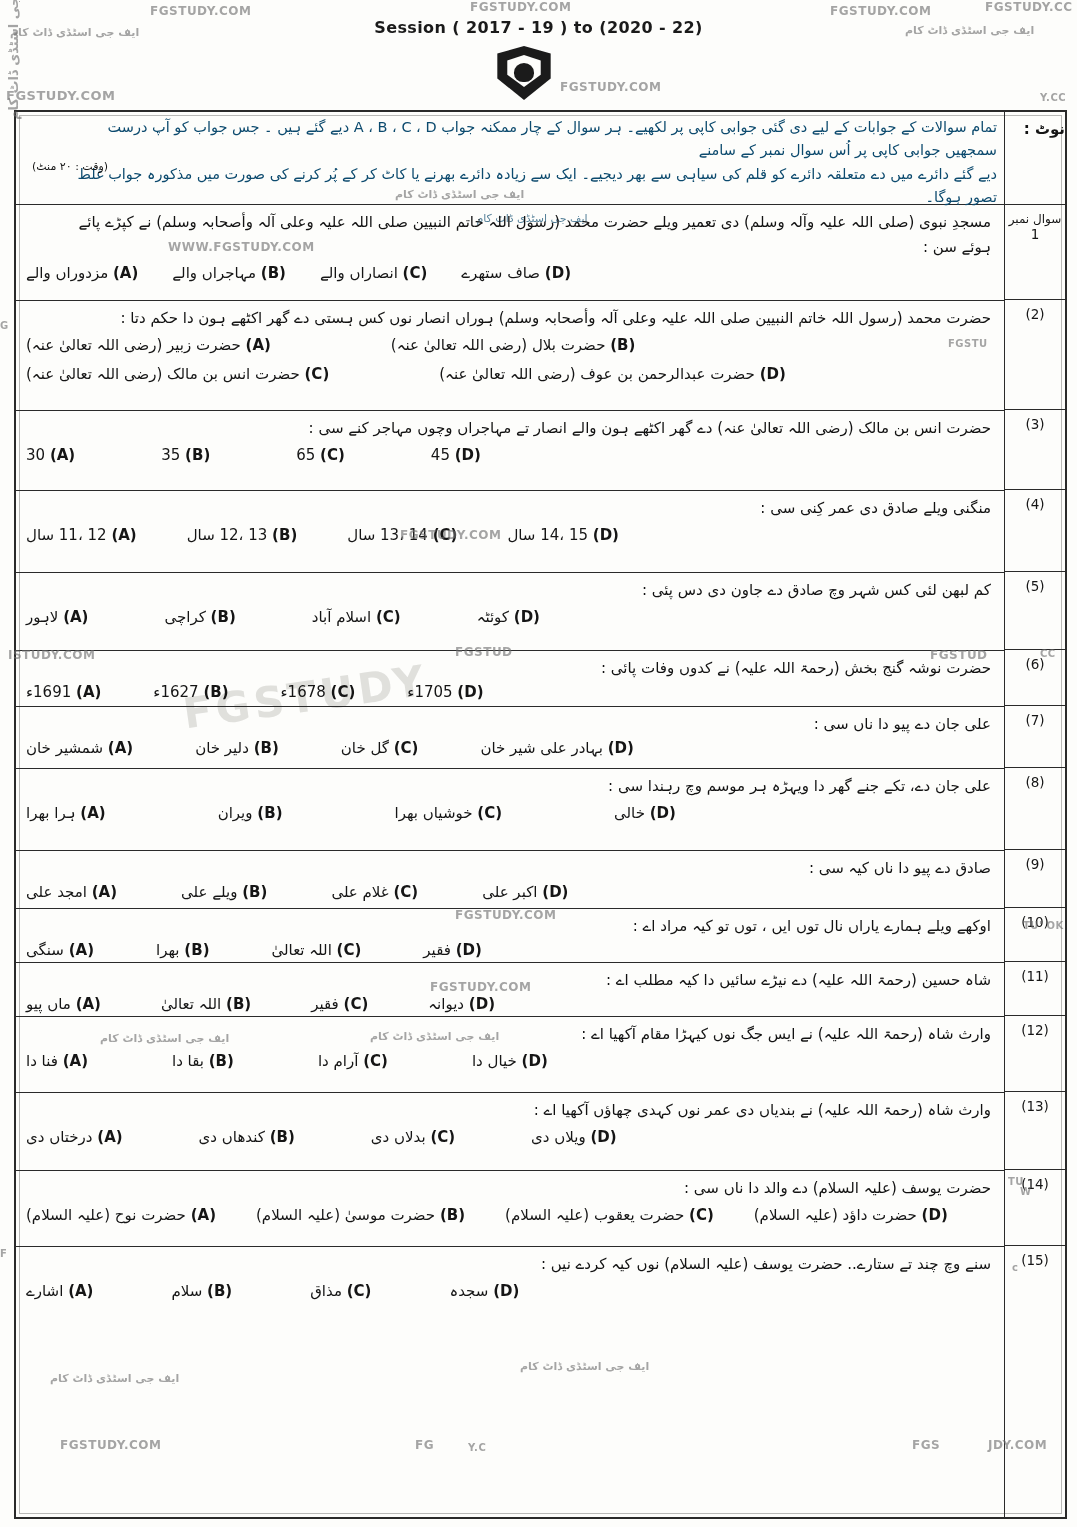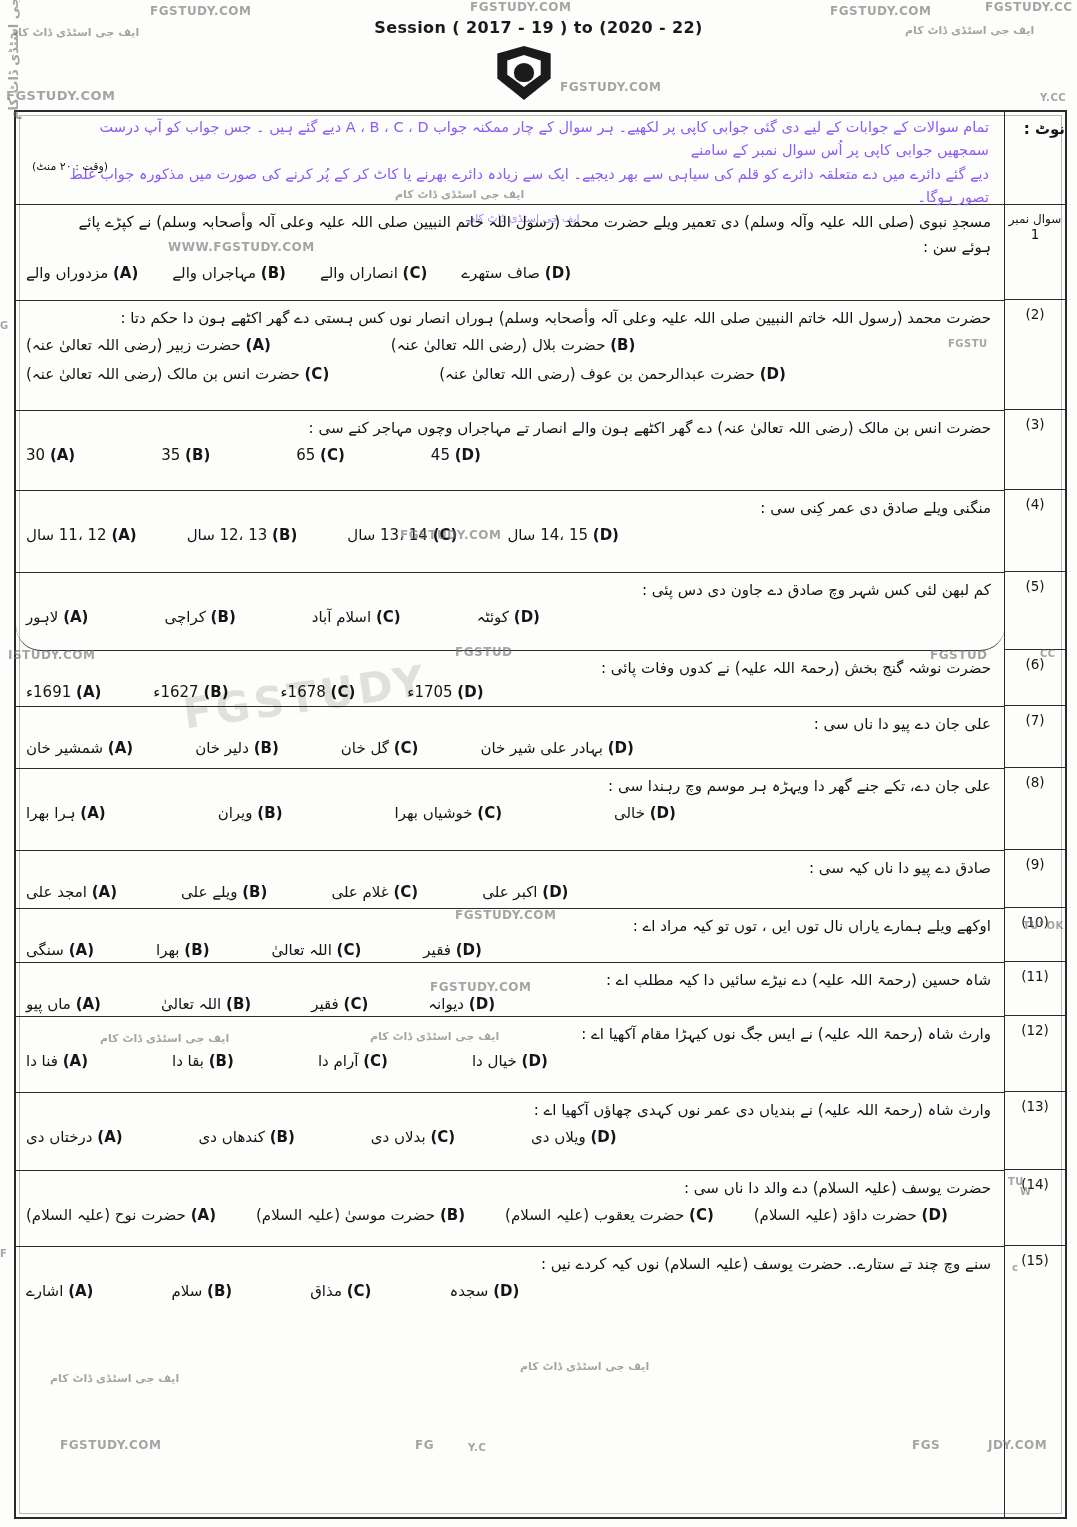--- a/index.html
+++ b/index.html
@@ -50,22 +50,22 @@
   .numcol{position:absolute;right:0;top:0;width:60px;height:100%;
           border-left:1.5px solid #2a2a2a;}
   .note-row{position:absolute;left:0;right:60px;top:0;height:92px;
             border-bottom:1.5px solid #2a2a2a;}
   .note-num{position:absolute;right:0;top:0;width:60px;height:92px;
             border-bottom:1.5px solid #2a2a2a;}
 
   .urdu{direction:rtl;unicode-bidi:bidi-override;font-family:"DejaVu Sans",sans-serif;}
 
   
-  .note-txt{position:absolute;right:16px;top:4px;width:930px;text-align:right;
-            font-size:14.5px;line-height:1.62;direction:rtl;color:#8b5cf6;}
+  .note-txt{position:absolute;right:8px;top:4px;width:930px;text-align:right;
+            font-size:14.5px;line-height:1.62;direction:rtl;color:#0c4a6e;}
 
   
   .q{position:absolute;left:0;right:60px;border-bottom:1px solid #2a2a2a;}
   .qn{position:absolute;right:0;width:60px;border-bottom:1px solid #2a2a2a;
       text-align:center;font-size:13.5px;padding-top:6px;box-sizing:border-box;}
   .stem{direction:rtl;text-align:right;font-size:15px;line-height:1.5;
         padding:7px 14px 2px 10px;color:#121212;}
   .opts{direction:rtl;text-align:right;font-size:15px;line-height:1.5;
         padding:2px 14px 7px 10px;display:flex;flex-direction:row-reverse;
         justify-content:flex-start;gap:34px;flex-wrap:wrap;}
@@ -161,21 +161,21 @@
       <div class="stem">منگنی ویلے صادق دی عمر کِنی سی :</div>
       <div class="opts" style="gap:50px;">
         <span class="opt"><span class="lab">(A)</span> <span>11، 12 سال</span></span>
         <span class="opt"><span class="lab">(B)</span> <span>12، 13 سال</span></span>
         <span class="opt"><span class="lab">(C)</span> <span>13، 14 سال</span></span>
         <span class="opt"><span class="lab">(D)</span> <span>14، 15 سال</span></span>
       </div>
     </div>
     <div class="qn" style="top:378px;height:82px;">(4)</div>
 
-    <div class="q" style="top:460px;height:78px;border-radius:25px;">
+    <div class="q" style="top:460px;height:78px;">
       <div class="stem">کم لبھن لئی کس شہر وچ صادق دے جاون دی دس پئی :</div>
       <div class="opts" style="gap:76px;">
         <span class="opt"><span class="lab">(A)</span> <span>لاہور</span></span>
         <span class="opt"><span class="lab">(B)</span> <span>کراچی</span></span>
         <span class="opt"><span class="lab">(C)</span> <span>اسلام آباد</span></span>
         <span class="opt"><span class="lab">(D)</span> <span>کوئٹہ</span></span>
       </div>
     </div>
     <div class="qn" style="top:460px;height:78px;">(5)</div>
 

